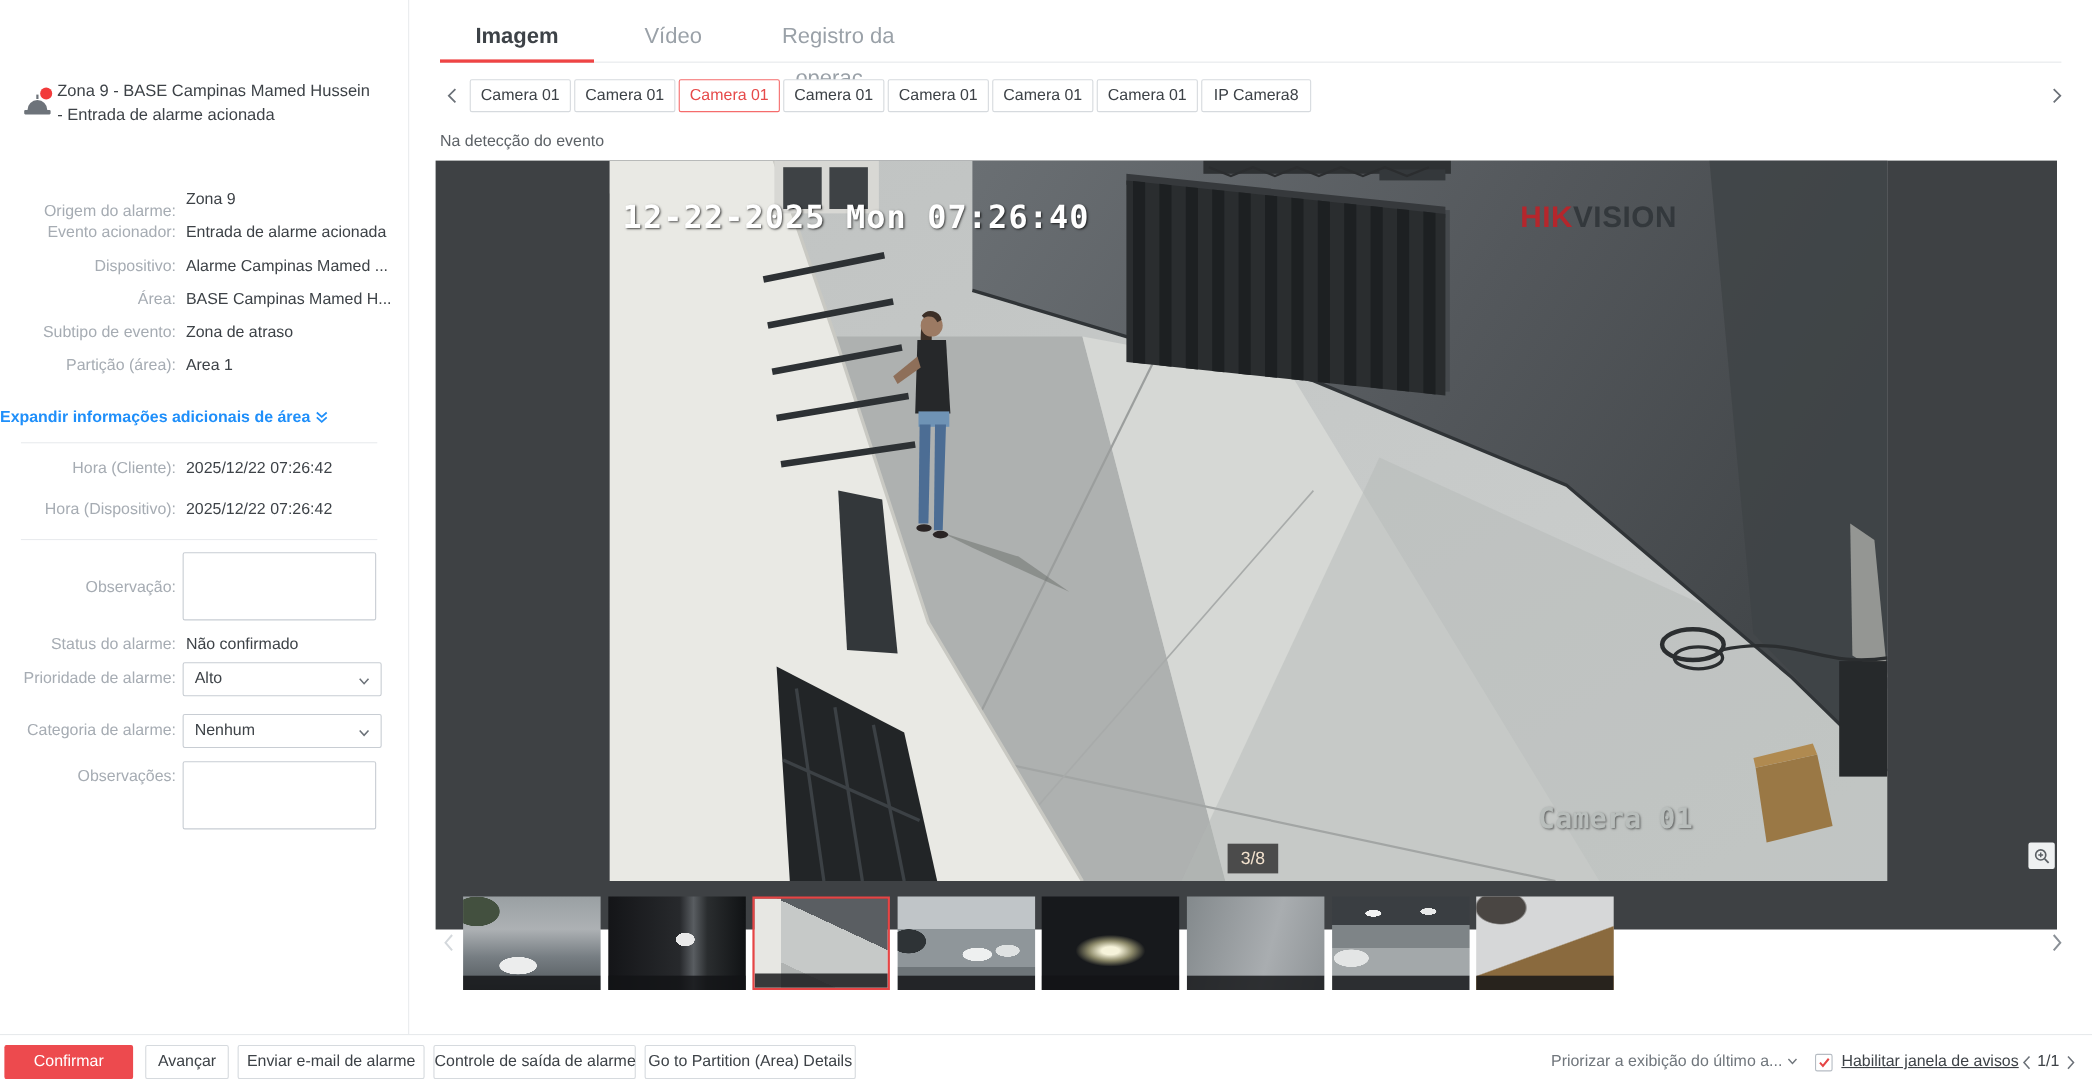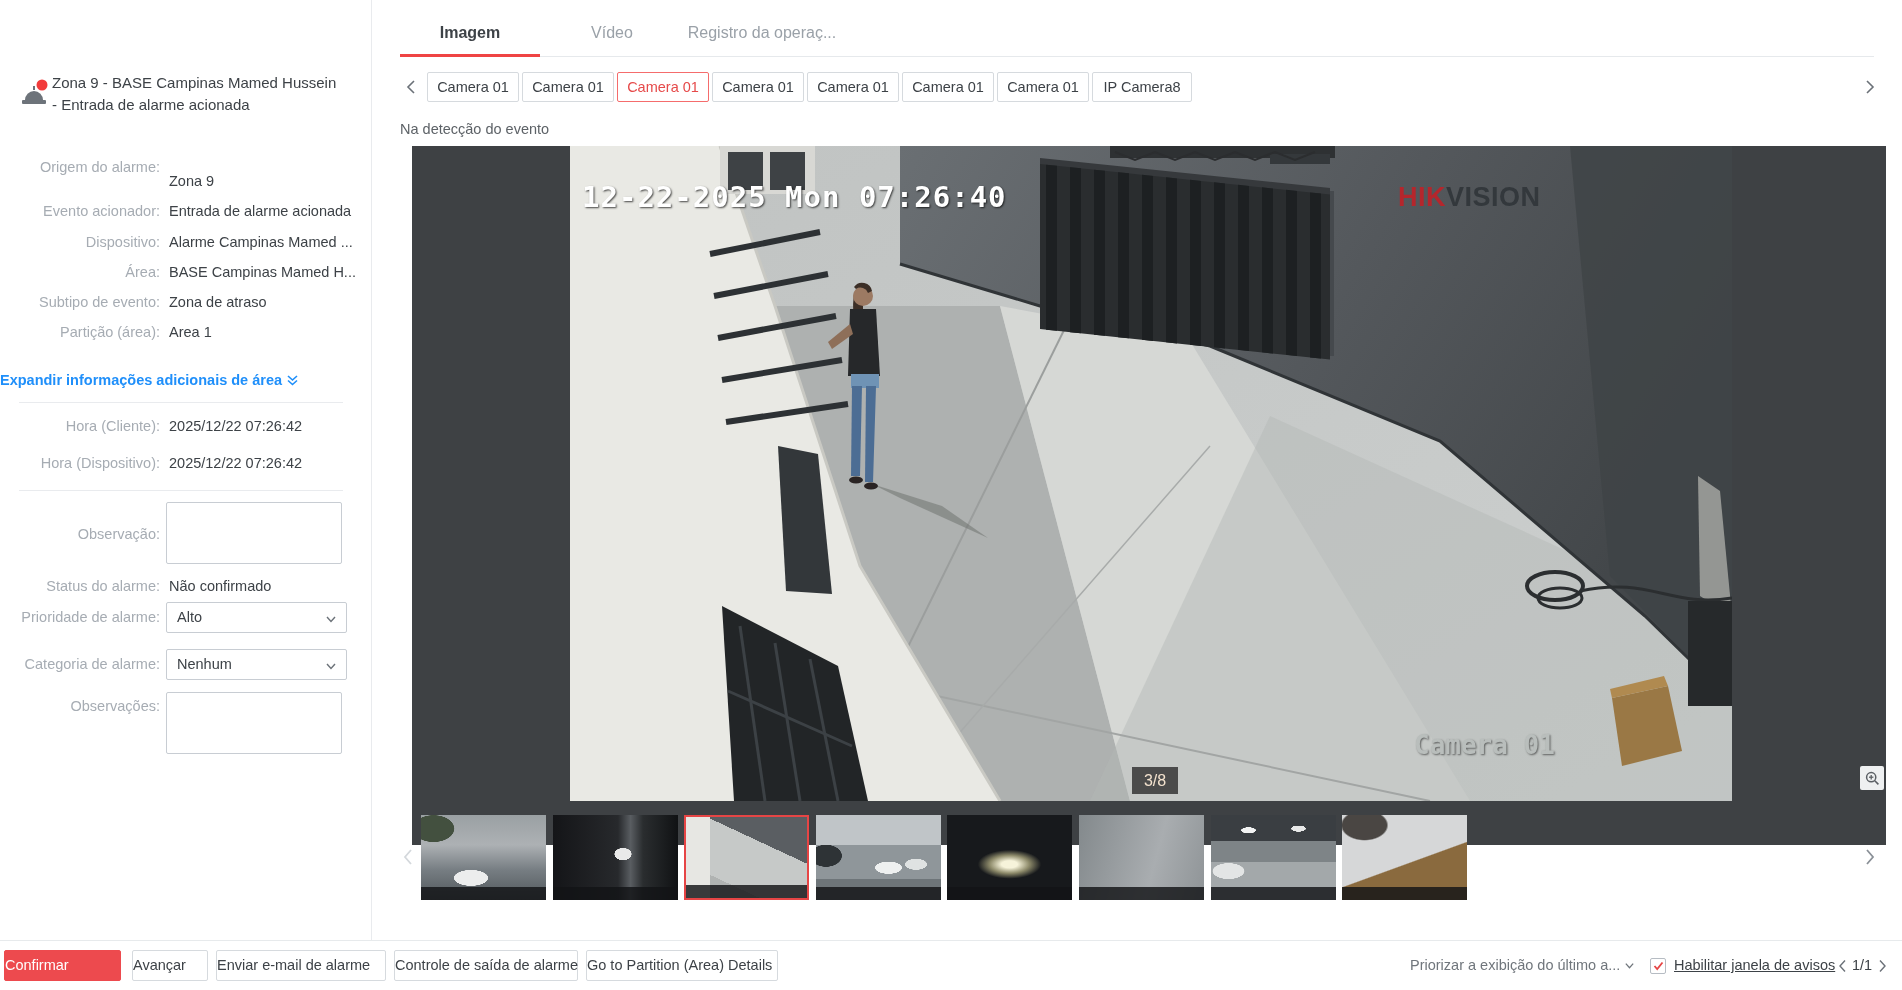--- a/index.html
+++ b/index.html
@@ -13,33 +13,33 @@
   .fvalue { position:absolute; left:169px; width:198px; color:#3d4247; font-size:14.5px; white-space:nowrap; overflow:hidden; }
   .divider { position:absolute; left:19px; width:324px; height:1px; background:#e9ebee; }
   .expand-link { position:absolute; top:372px; left:0; width:372px; text-align:left; color:#1f8ffa; font-size:14.5px; font-weight:bold; cursor:pointer; }
   .expand-link svg { vertical-align:-2px; margin-left:4px; }
   .ta { position:absolute; left:166px; width:176px; height:62px; border:1px solid #c8cdd3; border-radius:2px; resize:none; font-family:"Liberation Sans",sans-serif; font-size:14px; padding:4px; }
   .sel { position:absolute; left:166px; width:181px; height:31px; border:1px solid #c8cdd3; border-radius:2px; background:#fff; font-size:14.5px; color:#3d4247; line-height:29px; padding-left:10px; cursor:pointer; }
   .sel svg { position:absolute; right:9px; top:10px; }
 
   
   .tabbar { position:absolute; left:400px; top:14px; width:1474px; height:43px; border-bottom:1px solid #e6e9ec; }
-  .tab { position:absolute; top:0; height:42px; line-height:38px; text-align:center; font-size:16px; color:#9aa1a8; cursor:pointer; }
+  .tab { position:absolute; top:0; height:42px; line-height:38px; text-align:center; font-size:20px; color:#9aa1a8; cursor:pointer; }
   .tab.active { color:#3d4247; font-weight:bold; }
   .tab.active::after { content:""; position:absolute; left:0; bottom:-1px; width:100%; height:3px; background:#ef4444; }
 
   
   .cam-btn { position:absolute; top:72px; height:30px; width:92px; border:1px solid #d6dade; border-radius:2px; background:#fff; font-size:14.5px; color:#3d4247; text-align:center; line-height:28px; cursor:pointer; white-space:nowrap; }
   .cam-btn.selected { border-color:#f56c6c; color:#e64a4a; }
   .chev { position:absolute; cursor:pointer; line-height:0; }
 
   .caption { position:absolute; left:400px; top:121px; font-size:14.5px; color:#5d6267; }
 
   
-  .image-area { position:absolute; left:412px; top:146px; width:1474px; height:699px; background:#3e4144;text-decoration:underline; }
+  .image-area { position:absolute; left:396px; top:146px; width:1474px; height:699px; background:#3e4144;text-decoration:underline; }
   .photo { position:absolute; left:158px; top:0; width:1162px; height:655px; overflow:hidden; }
   .osd { position:absolute; font-family:"DejaVu Sans Mono", monospace; }
   .ts { left:170px; top:34px; font-size:29px; font-weight:bold; color:#fff; text-shadow:1px 1px 2px rgba(0,0,0,.7); letter-spacing:1px; }
   .brand { position:absolute; left:986px; top:36px; font-size:27px; font-weight:bold; letter-spacing:.5px; font-family:"Liberation Sans",sans-serif; }
   .brand .hik { color:#b5262c; }
   .brand .vision { color:#33383c; }
   .camlabel { left:1002px; top:584px; font-size:26px; font-weight:bold; color:#b9bebc; text-shadow:1px 1px 2px rgba(0,0,0,.5); }
   .page-badge { position:absolute; left:720px; top:621px; width:46px; height:27px; background:#4b4b4b; color:#f3e2ce; font-size:16px; text-align:center; line-height:27px; }
   .zoom-btn { position:absolute; left:1448px; top:620px; width:24px; height:24px; background:#eef0f1; border-radius:2px; cursor:pointer; display:flex; align-items:center; justify-content:center; }
 
@@ -51,42 +51,42 @@
   .t2 { background:radial-gradient(ellipse 14px 10px at 56% 46%, #e9e9e9 60%, transparent 62%), linear-gradient(90deg,#141518 0%,#27292c 52%,#595d61 62%,#2a2d2f 72%,#101214 100%); }
   .t3 { background:linear-gradient(to right,#e7e7e3 0 20%, transparent 20%), linear-gradient(205deg,#5a5e62 0 34%, #c6c9c8 34% 75%, #b0b3b2 75%); }
   .t4 { background:radial-gradient(ellipse 22px 10px at 58% 62%, #eef0f0 60%, transparent 62%), radial-gradient(ellipse 18px 9px at 80% 58%, #dfe2e2 60%, transparent 62%), radial-gradient(ellipse 26px 18px at 8% 48%, #2e3336 60%, transparent 62%), linear-gradient(180deg,#c0c5c8 0 35%, #8f969a 35% 75%, #6e7579 75%); }
   .t5 { background:radial-gradient(ellipse 44px 20px at 50% 58%, #f6f3da 18%, #8d8a6a 45%, transparent 72%), #17191c; }
   .t6 { background:linear-gradient(105deg,#83898c,#a9adb0 60%,#8f9497); }
   .t7 { background:radial-gradient(ellipse 12px 5px at 30% 18%, #f2f3f3 60%, transparent 62%), radial-gradient(ellipse 12px 5px at 70% 16%, #e8e9e9 60%, transparent 62%), radial-gradient(ellipse 26px 13px at 14% 66%, #e3e5e5 60%, transparent 62%), linear-gradient(180deg,#3a3e42 0 30%, #7e8487 30% 55%, #a3a8aa 55%); }
   .t8 { background:radial-gradient(ellipse 40px 26px at 18% 12%, #4a4643 55%, transparent 60%), linear-gradient(160deg, transparent 0 55%, #8a6a3e 56%), #d6d7d8; }
 
   
   .footer { position:absolute; left:0; top:940px; width:1902px; height:50px; background:#fff; border-top:1px solid #e7eaec; }
-  .fbtn { position:absolute; top:9px; height:31px; border:1px solid #d6dade; border-radius:2px; background:#fff; font-size:14.5px; color:#3d4247; text-align:left; line-height:29px; cursor:pointer; white-space:nowrap; }
+  .fbtn { position:absolute; top:9px; height:31px; border:1px solid #d6dade; border-radius:2px; background:#fff; font-size:14.5px; color:#3d4247; text-align:center; line-height:29px; cursor:pointer; white-space:nowrap; }
   .fbtn.primary { background:#ed4a4e; border-color:#ed4a4e; color:#fff; }
   .ftext { position:absolute; top:16px; font-size:14.5px; white-space:nowrap; }
   .checkbox { position:absolute; left:1650px; top:17px; width:16px; height:16px; border:1px solid #b6bcc3; border-radius:2px; background:#fff; cursor:pointer; display:flex; align-items:center; justify-content:center; }
 </style>
 </head>
 <body>
 
 <div id="root">
 
   <div class="sidebar">
     <div style="position:absolute;left:20px;top:78px;">
       <svg width="28" height="30" viewBox="0 0 28 30">
         <path d="M5 22 a9 9 0 0 1 18 0 Z" fill="#6d737a"></path>
         <rect x="2" y="22" width="24" height="4" rx="1" fill="#6d737a"></rect>
         <rect x="13" y="8" width="2" height="4" fill="#6d737a"></rect>
         <circle cx="22" cy="7" r="5.5" fill="#f23b3b"></circle>
       </svg>
     </div>
     <div style="position:absolute;left:52px;top:72px;width:292px;font-size:15px;line-height:22px;color:#3d4247;">Zona 9 - BASE Campinas Mamed Hussein - Entrada de alarme acionada</div>
 
-    <div class="flabel" style="top:159px;">Origem do alarme:</div>
+    <div class="flabel" style="top:184px;">Origem do alarme:</div>
     <div class="fvalue" style="top:173px;">Zona 9</div>
     <div class="flabel" style="top:203px;">Evento acionador:</div>
     <div class="fvalue" style="top:203px;">Entrada de alarme acionada</div>
     <div class="flabel" style="top:234px;">Dispositivo:</div>
     <div class="fvalue" style="top:234px;">Alarme Campinas Mamed ...</div>
     <div class="flabel" style="top:264px;">Área:</div>
     <div class="fvalue" style="top:264px;">BASE Campinas Mamed H...</div>
     <div class="flabel" style="top:294px;">Subtipo de evento:</div>
     <div class="fvalue" style="top:294px;">Zona de atraso</div>
     <div class="flabel" style="top:324px;">Partição (área):</div>

